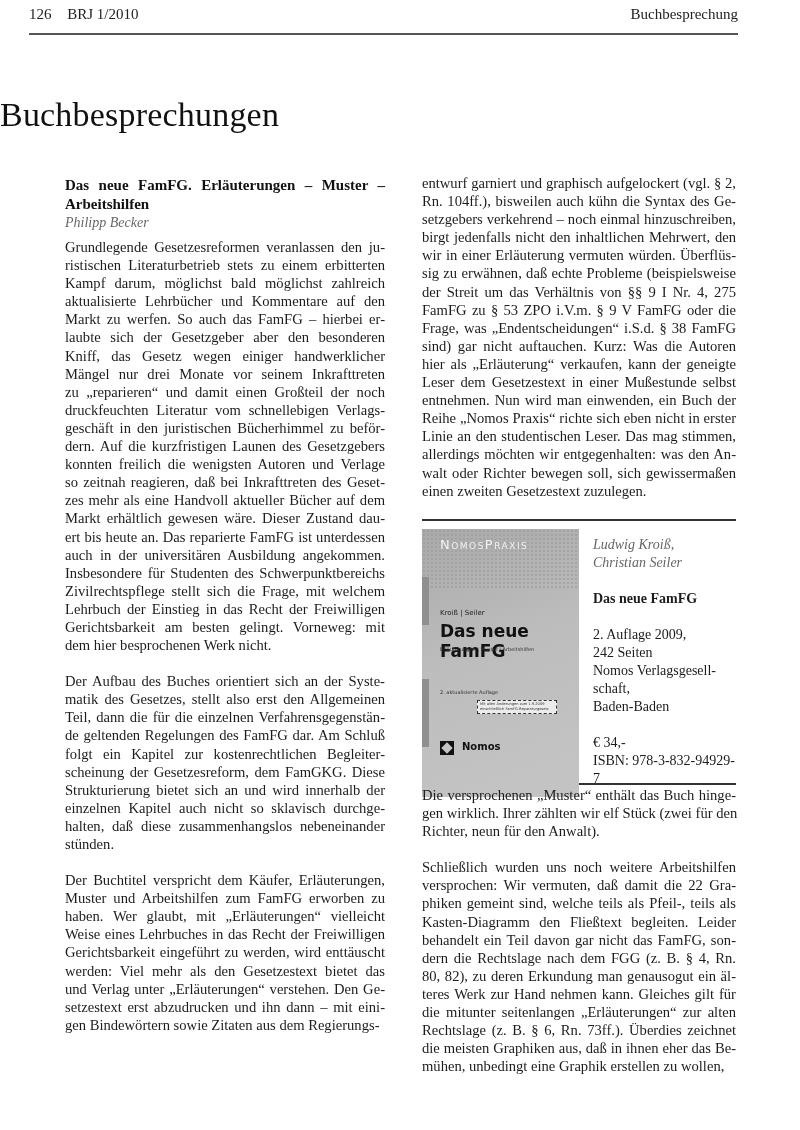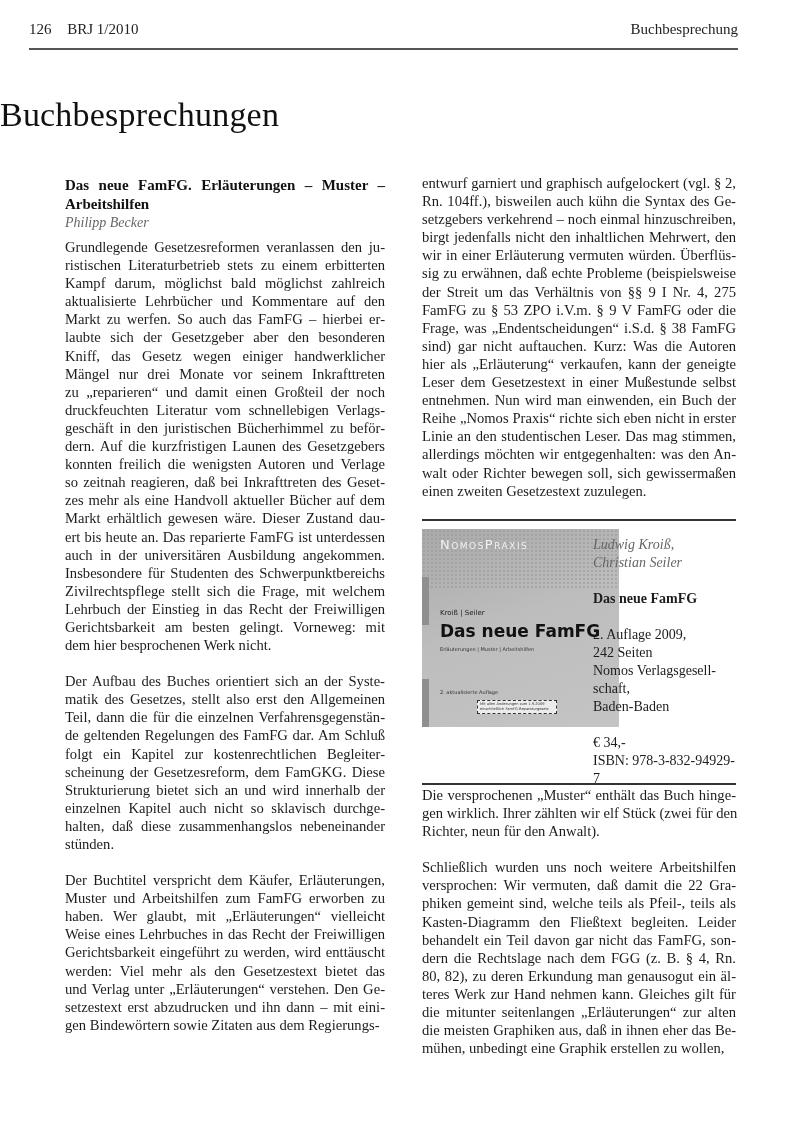--- a/index.html
+++ b/index.html
@@ -1,38 +1,38 @@
 <!DOCTYPE html>
 <html><head>
 <meta charset="utf-8">
 <style>
   html, body { margin: 0; padding: 0; background: #ffffff; }
   body { width: 800px; height: 1130px; position: relative; overflow: hidden;
          font-family: "Liberation Serif", "DejaVu Serif", serif; color: #1a1a1a; }
-  .header { position: absolute; left: 29px; top: 20px; width: 709px; height: 28px;
+  .header { position: absolute; left: 29px; top: 5px; width: 709px; height: 28px;
             border-bottom: 2px solid #555; font-size: 15px; color: #222; }
   .header .left { position: absolute; left: 0; top: 1px; }
   .header .left span { margin-right: 12px; }
   .header .right { position: absolute; right: 0; top: 1px; }
   .page-title { position: absolute; left: 0; width: 800px; top: 86px; text-align: left;
                 font-size: 34px; font-weight: normal; color: #111; letter-spacing: 0.2px; margin-top: 10px; }
   .col { position: absolute; font-size: 14.6px; line-height: 18.1px; text-align: justify;
          hyphens: manual; color: #1c1c1c; }
   .col-left { left: 65px; top: 176px; width: 320px; }
   .col-right { left: 422px; top: 174px; width: 314px; }
   .article-title { font-weight: bold; font-size: 15px; line-height: 19px; margin: 0; text-align: left; color: #111; }
   .author { font-style: italic; color: #666; font-size: 14px; line-height: 18px; margin: 0 0 6px 0; }
   .para { margin: 0 0 18px 0; }
   .line { display: block; text-align: justify; text-align-last: justify; white-space: nowrap; }
   .line.last { text-align-last: left; }
   .book-box { position: absolute; left: 422px; top: 519px; width: 314px; height: 262px;
               border-top: 2px solid #333; border-bottom: 2px solid #333; }
-  .cover { position: absolute; left: 0; top: 8px; width: 157px; height: 198px;
+  .cover { position: absolute; left: 0; top: 8px; width: 157px; height: 268px;
            background: linear-gradient(160deg, #a9a9a9 0%, #bdbdbd 45%, #c4c4c4 100%);
-           font-family: "DejaVu Sans", sans-serif; overflow: hidden; padding-left: 40px; }
+           font-family: "DejaVu Sans", sans-serif; overflow: hidden; }
   .cover::before { content: ""; position: absolute; left: 0; top: 0; right: 0; height: 60px;
            background-image: radial-gradient(#9d9d9d 1px, transparent 1.2px);
            background-size: 4px 4px; opacity: 0.7; }
   .cover .strip { position: absolute; left: 0; width: 7px; background: #8f8f8f; }
   .cover .series { position: absolute; left: 18px; top: 8px; color: #f2f2f2; font-size: 13px;
            letter-spacing: 1.5px; font-variant: small-caps; }
   .cover .cv-authors { position: absolute; left: 18px; top: 80px; font-size: 7px; color: #222; }
   .cover .cv-title { position: absolute; left: 18px; top: 92px; font-size: 17px; font-weight: bold; color: #111; }
   .cover .cv-sub { position: absolute; left: 18px; top: 117px; font-size: 5px; color: #333; }
   .cover .cv-ed { position: absolute; left: 18px; top: 160px; font-size: 5px; color: #333; }
@@ -182,16 +182,17 @@
   <div class="para">
       <span class="line">Schließlich wurden uns noch weitere Arbeitshilfen</span>
       <span class="line">versprochen: Wir vermuten, daß damit die 22 Gra-</span>
       <span class="line">phiken gemeint sind, welche teils als Pfeil-, teils als</span>
       <span class="line">Kasten-Diagramm den Fließtext begleiten. Leider</span>
       <span class="line">behandelt ein Teil davon gar nicht das FamFG, son-</span>
       <span class="line">dern die Rechtslage nach dem FGG (z. B. § 4, Rn.</span>
       <span class="line">80, 82), zu deren Erkundung man genausogut ein äl-</span>
       <span class="line">teres Werk zur Hand nehmen kann. Gleiches gilt für</span>
       <span class="line">die mitunter seitenlangen „Erläuterungen“ zur alten</span>
+      <span class="line">Rechtslage (z. B. § 6, Rn. 73ff.). Überdies zeichnet</span>
       <span class="line">die meisten Graphiken aus, daß in ihnen eher das Be-</span>
       <span class="line last">mühen, unbedingt eine Graphik erstellen zu wollen,</span>
     </div>
 </div>
 
 </body></html>

